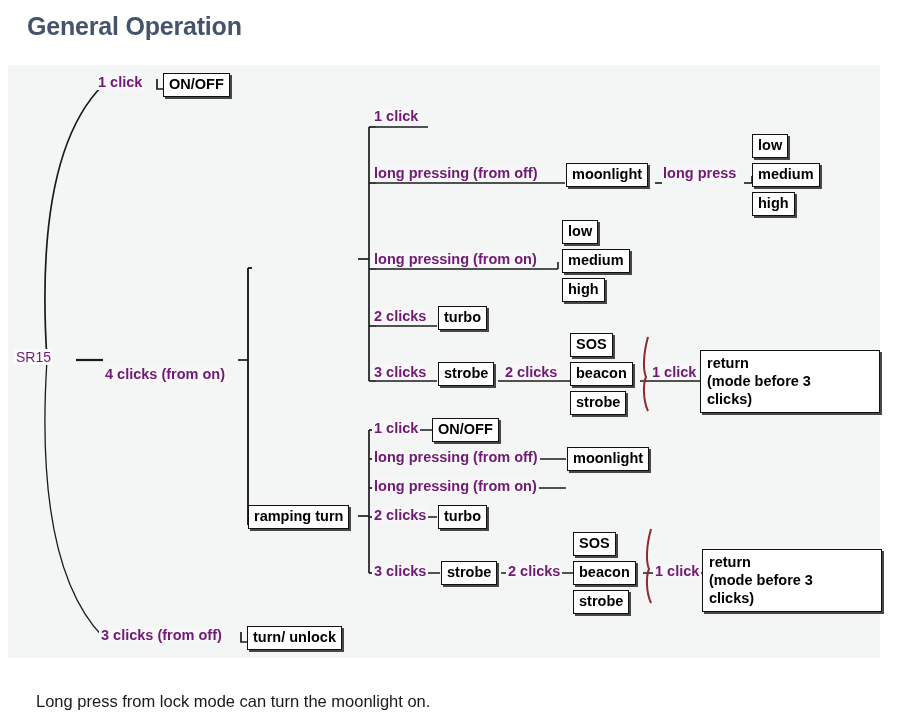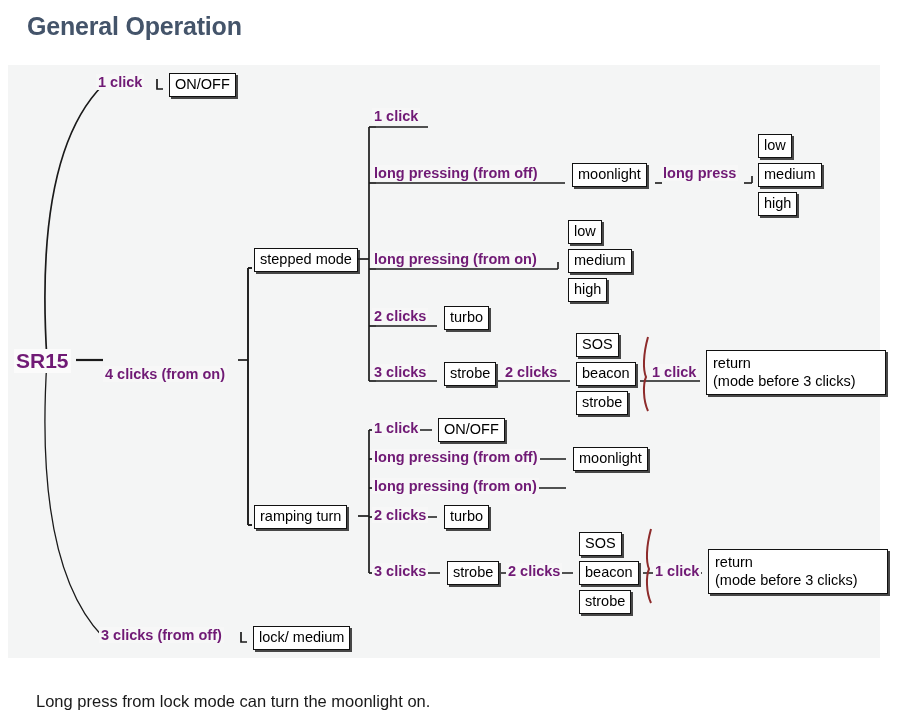--- a/index.html
+++ b/index.html
@@ -34,37 +34,36 @@
 
   
   .dg{position:absolute;left:0;top:0;width:900px;height:726px;}
   svg.dg{pointer-events:none;}
 
   .node{
     position:absolute;
     background:#ffffff;
     border:1.6px solid #111;
     box-shadow:2px 2px 0 0 rgba(40,40,40,.85);
-    font-size:14.5px;font-weight:normal;color:#000;
+    font-size:14.5px;font-weight:bold;color:#000;
     line-height:1.15;
     padding:2px 5px 3px 5px;
     white-space:nowrap;
     box-sizing:border-box;
-    margin-left:6px;
   }
   .node.two-line{white-space:normal;line-height:1.25;padding:3px 20px 4px 6px;}
 
   .lbl{
     position:absolute;
     font-size:14.5px;font-weight:bold;color:#701a75;
     white-space:nowrap;
     background:#f7f7f7;
     padding:0 2px;
   }
-  .lbl.plain{font-weight:bold;font-size:21px;background:#fbfbfb;}
+  .lbl.plain{font-weight:normal;font-size:14px;background:#fbfbfb;}
 </style>
 </head>
 <body>
 
 <div id="root">
 
   <div class="page-title">General Operation</div>
 
   <div class="panel"></div>
 
@@ -143,23 +142,22 @@
   </svg>
 
   <div class="lbl plain" style="left:14px;top:349px;">SR15</div>
 
   <div class="lbl" style="left:96px;top:74px;">1 click</div>
   <div class="node" style="left:163px;top:73px;">ON/OFF</div>
 
   <div class="lbl" style="left:103px;top:366px;">4 clicks (from on)</div>
 
   <div class="lbl" style="left:99px;top:627px;">3 clicks (from off)</div>
-  <div class="node" style="left:247px;top:626px;">lock/ medium</div>
-
-  <div class="node" style="left:248px;top:248px;">stepped mode</div>
+  <div class="node" style="left:247px;top:626px;">turn/ unlock</div>
+
   <div class="node" style="left:248px;top:505px;">ramping turn</div>
 
   <div class="lbl" style="left:372px;top:108px;">1 click</div>
 
   <div class="lbl" style="left:372px;top:165px;">long pressing (from off)</div>
   <div class="node" style="left:566px;top:163px;">moonlight</div>
   <div class="lbl" style="left:661px;top:165px;">long press</div>
   <div class="node" style="left:752px;top:134px;">low</div>
   <div class="node" style="left:752px;top:163px;">medium</div>
   <div class="node" style="left:752px;top:192px;">high</div>

